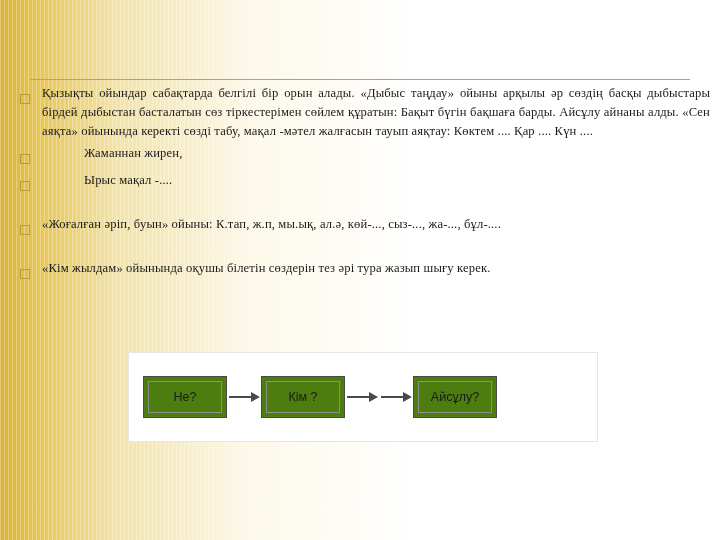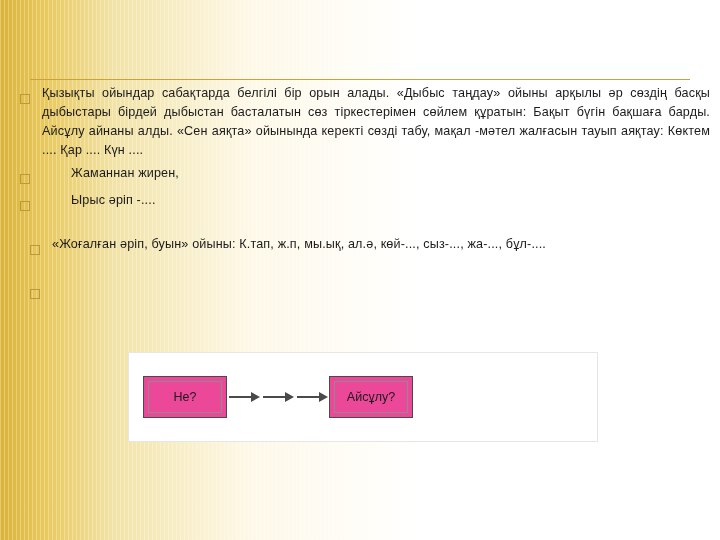--- a/index.html
+++ b/index.html
@@ -40,20 +40,21 @@
     position: absolute;
     left: 20px;
     top: 84px;
     width: 690px;
   }
 
   .bullet-row {
     display: flex;
     align-items: flex-start;
     margin-bottom: 3px;
+    font-family: Liberation Serif, serif;
   }
 
   .marker {
     flex: 0 0 auto;
     width: 22px;
     padding-top: 6px;
     text-align: left;
   }
 
   .marker span {
@@ -71,26 +72,25 @@
     color: #1b1b1b;
     text-align: justify;
     letter-spacing: 0.15px;
   }
 
   .text.plain {
     text-align: left;
   }
 
   .indent-1 {
-    padding-left: 29px;
+    padding-left: 42px;
   }
 
   .gap-top {
     margin-top: 20px;
-    padding-left: 10px;
   }
 
   
   .diagram-wrap {
     position: absolute;
     left: 128px;
     top: 352px;
     width: 468px;
     height: 88px;
     background: #ffffff;
@@ -105,21 +105,21 @@
     height: 60px;
     display: flex;
     align-items: center;
   }
 
   .node {
     position: relative;
     width: 84px;
     height: 42px;
     border: 1px solid #4a4a4a;
-    background: #ec4899;
+    background: #4d7c0f;
     display: flex;
     align-items: center;
     justify-content: center;
     font-size: 12.5px;
     color: #1a1a1a;
     box-sizing: border-box;
   }
 
   .node::before {
     content: "";
@@ -177,40 +177,44 @@
 
     <div class="bullet-row">
       <div class="marker"><span></span></div>
       <div class="text plain indent-1">Жаманнан жирен,</div>
     </div>
 
 
 
     <div class="bullet-row">
       <div class="marker"><span></span></div>
-      <div class="text plain indent-1">Ырыс әріп -....</div>
+      <div class="text plain indent-1">Ырыс мақал -....</div>
     </div>
 
     <div class="bullet-row gap-top">
       <div class="marker"><span></span></div>
       <div class="text plain">«Жоғалған әріп, буын» ойыны: К.тап, ж.п, мы.ық, ал.ә, көй-..., сыз-..., жа-..., бұл-....</div>
     </div>
 
     <div class="bullet-row gap-top">
       <div class="marker"><span></span></div>
+      <div class="text plain">«Кім жылдам» ойынында оқушы білетін сөздерін тез әрі тура жазып шығу керек.</div>
     </div>
 
   </div>
 
   <div class="diagram-wrap">
     <div class="diagram">
       <div class="node">
         <span>Не?</span>
       </div>
       <div class="arrow"></div>
+      <div class="node">
+        <span>Кім ?</span>
+      </div>
       <div class="arrow"></div>
       <div class="arrow"></div>
       <div class="node">
         <span>Айсұлу?</span>
       </div>
     </div>
   </div>
 
 </div>
 

